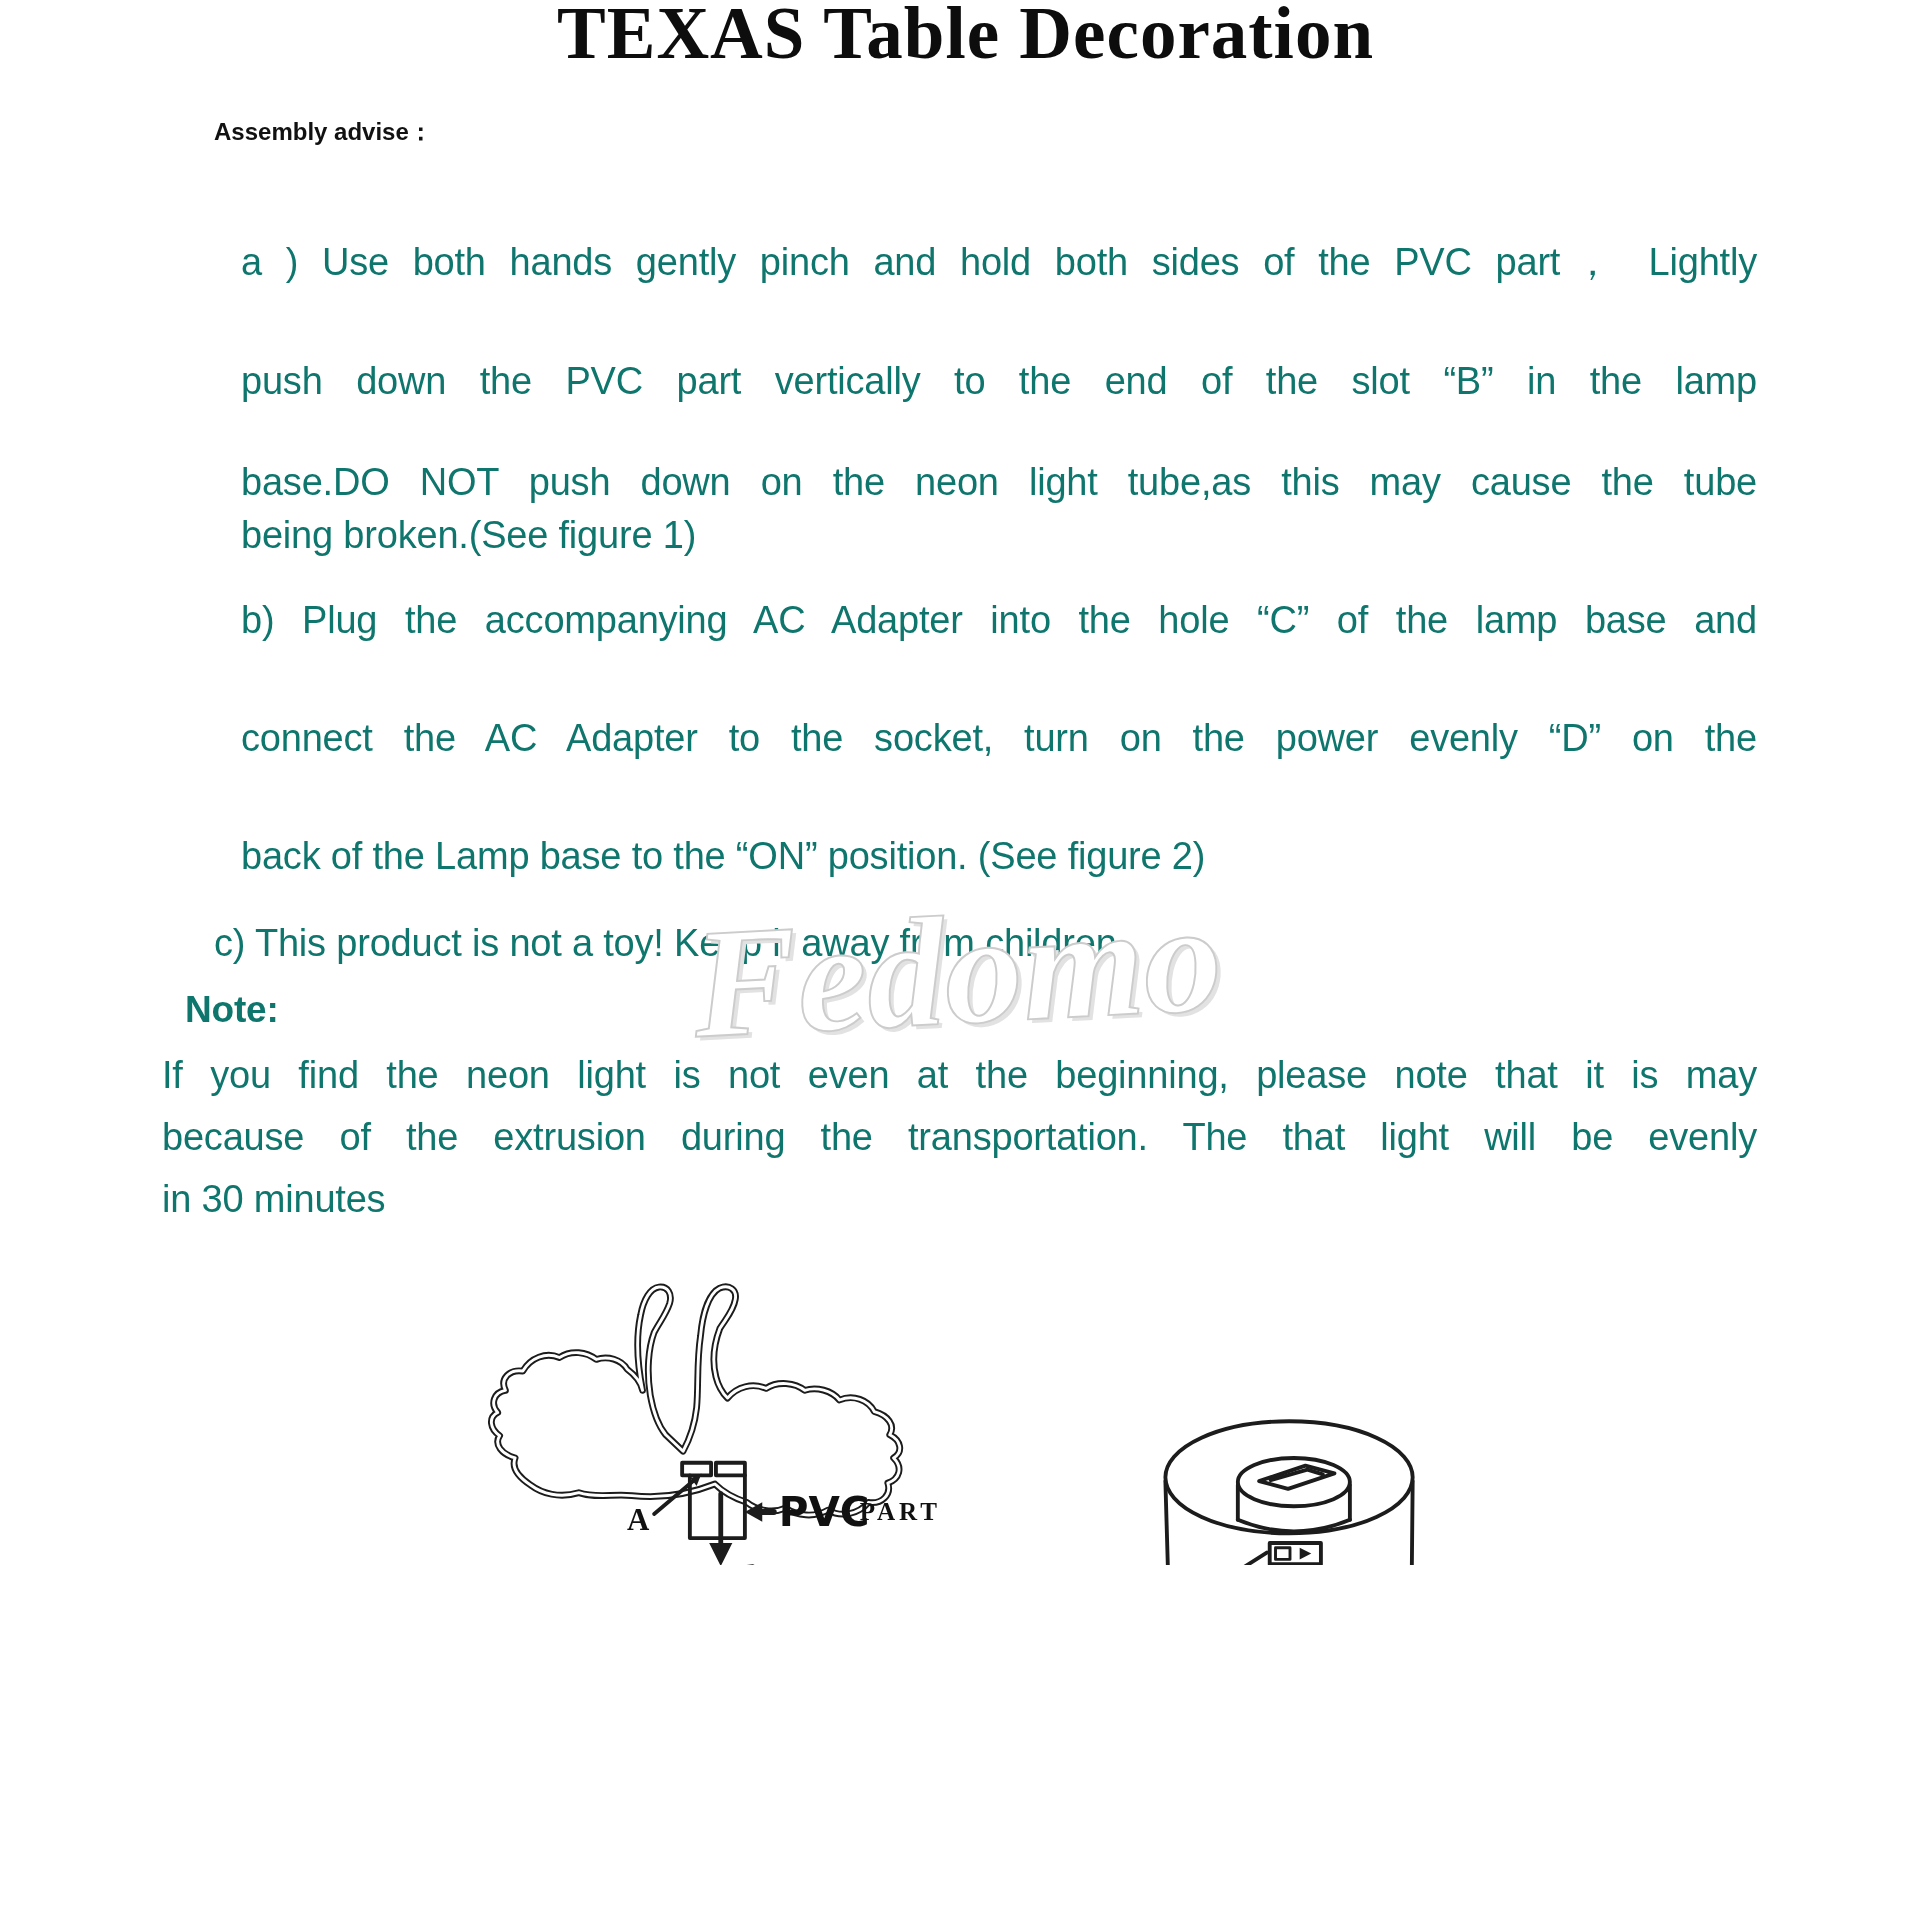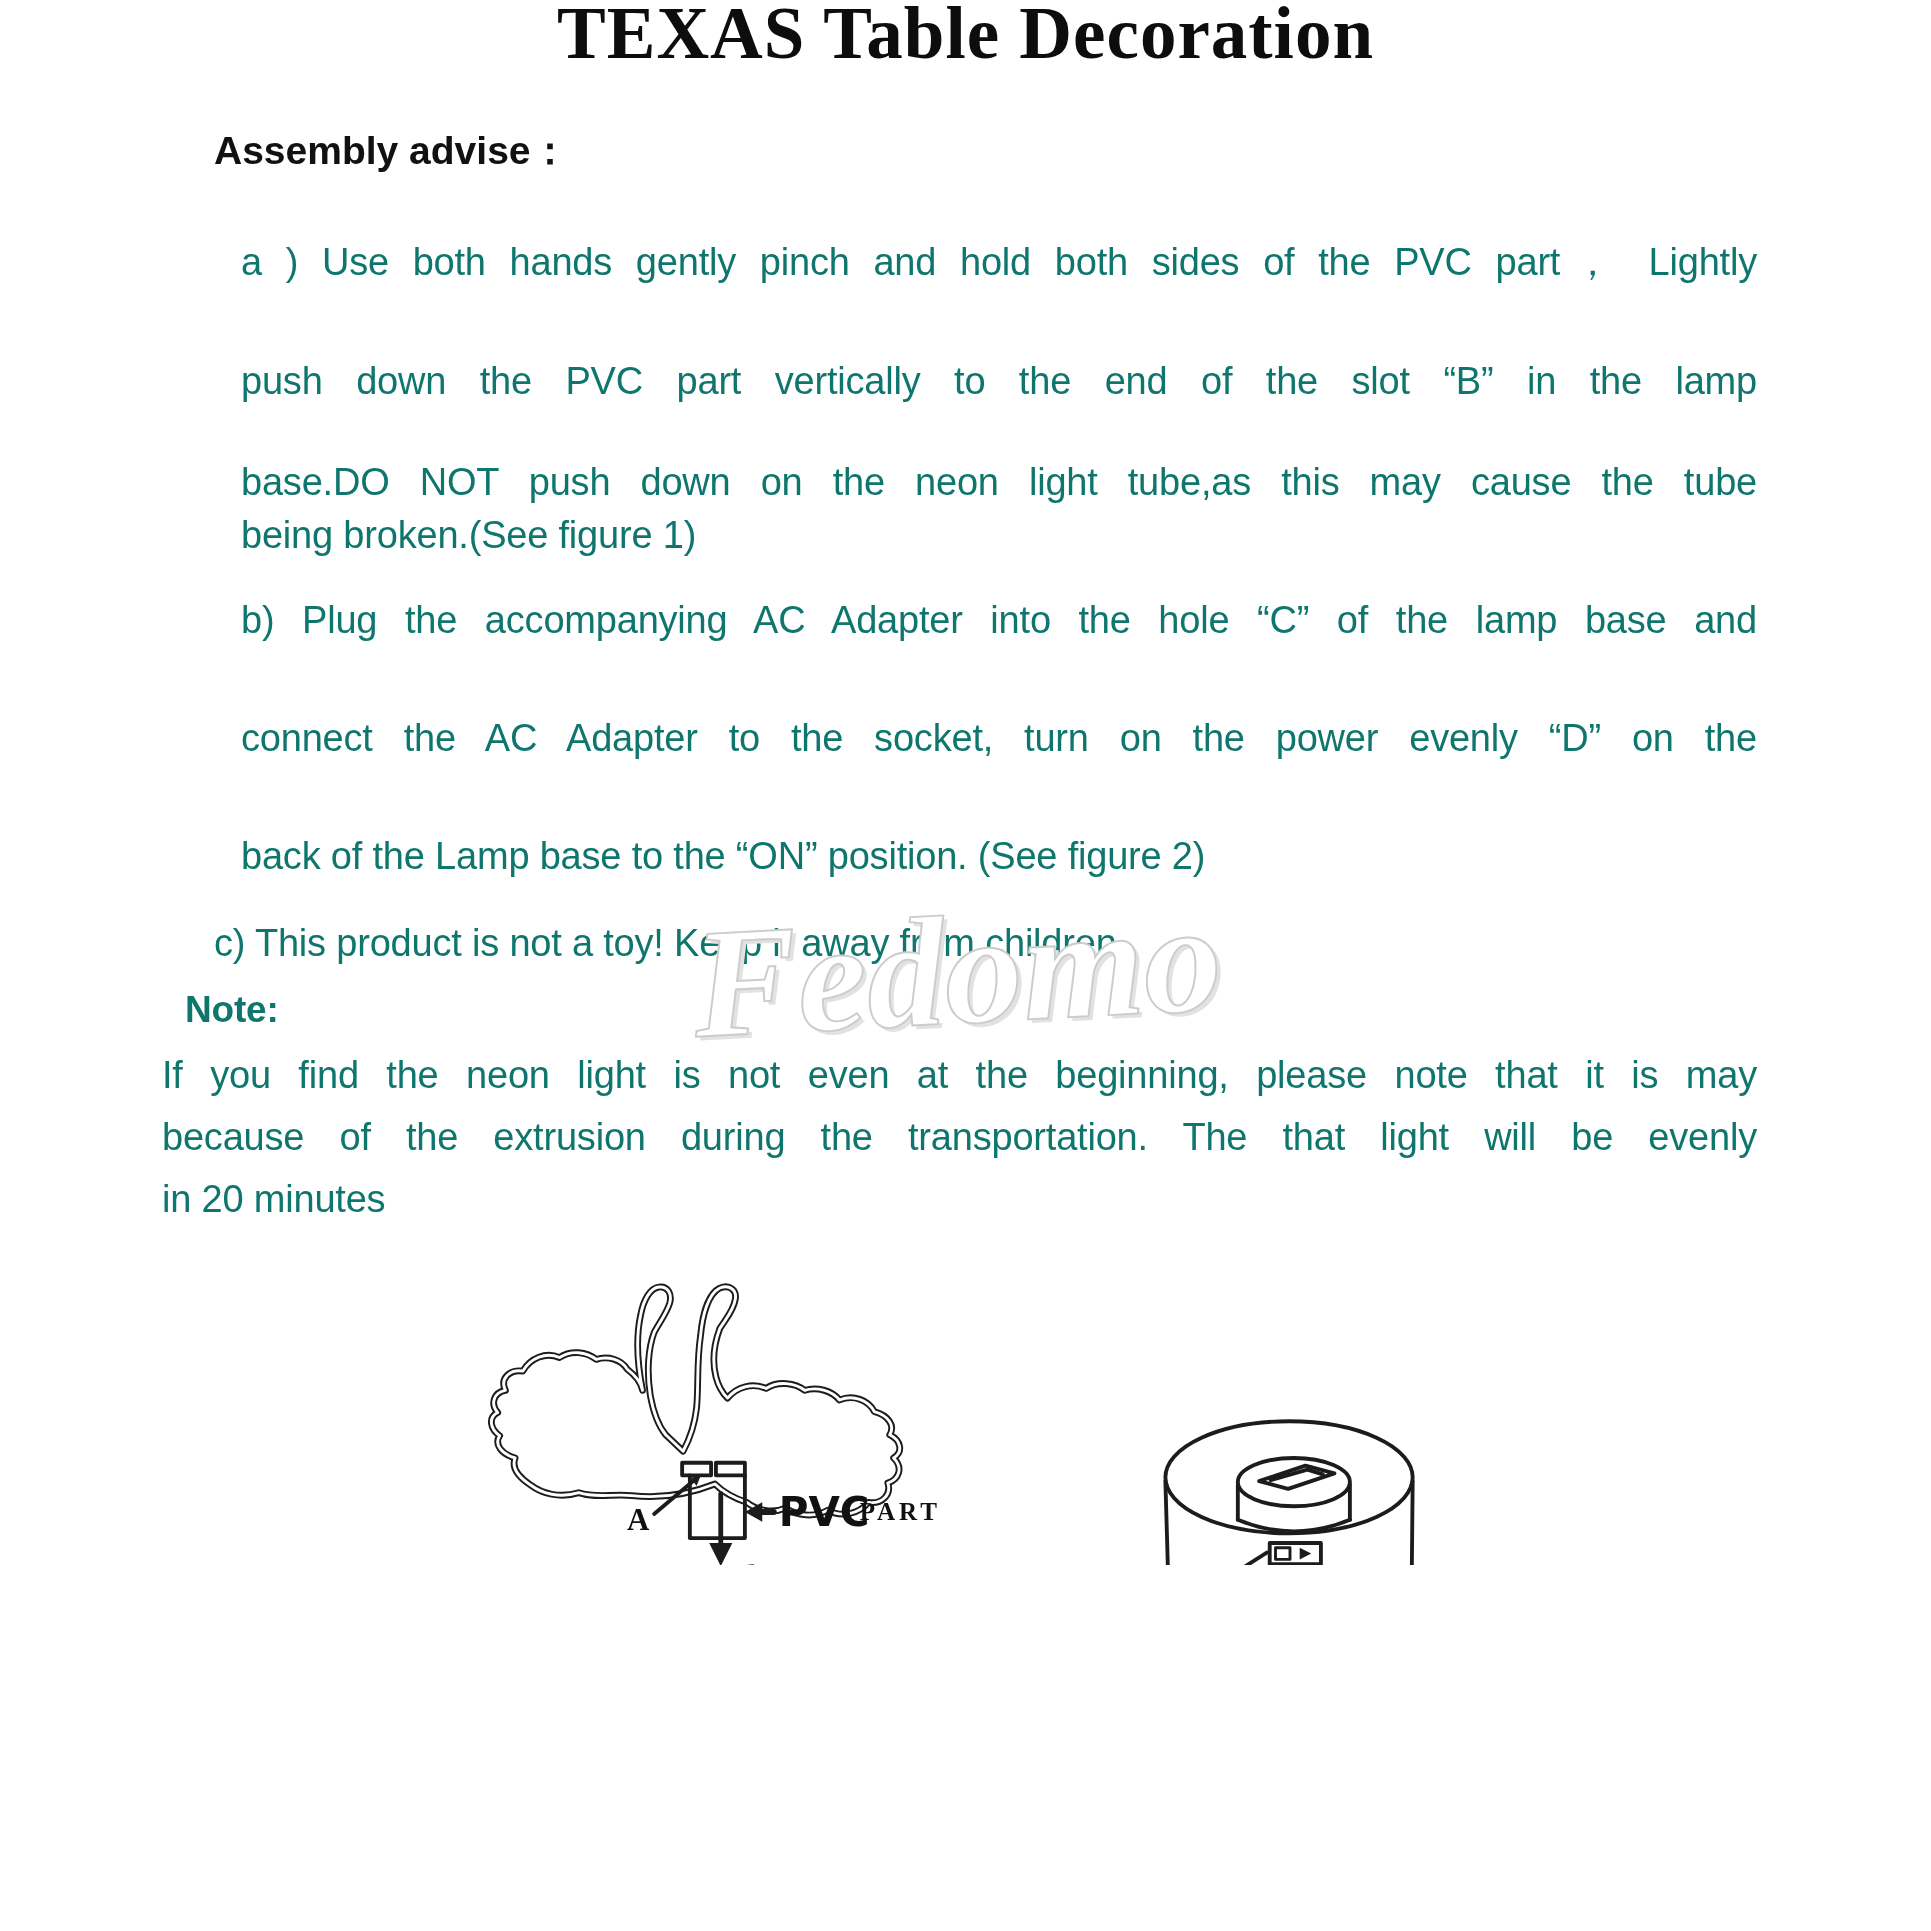--- a/index.html
+++ b/index.html
@@ -6,21 +6,21 @@
   .page{
     position:relative;width:1931px;height:1565px;background:#ffffff;overflow:hidden;
     font-family:"Liberation Sans","DejaVu Sans",sans-serif;color:#161616;
   }
   .doc-title{
     position:absolute;top:-7.7px;left:0;width:1931px;text-align:center;
     font-family:"Liberation Serif","DejaVu Serif",serif;font-weight:bold;
     font-size:73px;letter-spacing:1px;color:#0d0d0d;white-space:nowrap;
   }
   .heading{
-    position:absolute;left:214px;top:124px;font-size:39px;font-weight:bold;color:#111;
+    position:absolute;left:214px;top:116px;font-size:24px;font-weight:bold;color:#111;
     letter-spacing:0px;
   }
   .bodyline{
     position:absolute;font-size:38px;line-height:1.25;color:#0f766e;white-space:nowrap;
     letter-spacing:-0.2px;
   }
   .just{
     white-space:normal;text-align:justify;text-align-last:justify;
   }
   .indent-a{left:241px;width:1516px;}
@@ -70,21 +70,21 @@
   <div class="bodyline just indent-a" style="top:715px;">connect the AC Adapter to the socket, turn on the power evenly “D” on the</div>
   <div class="bodyline indent-a" style="top:833px;">back of the Lamp base to the “ON” position. (See figure 2)</div>
 
   <div class="bodyline indent-c" style="top:920px;">c) This product is not a toy! Keep it away from children</div>
 
   <div class="watermark">Fedomo</div>
 
   <div class="bodyline bold indent-note" style="top:987px;">Note:</div>
   <div class="bodyline just indent-n" style="top:1052px;">If you find the neon light is not even at the beginning, please note that it is may</div>
   <div class="bodyline just indent-n" style="top:1114px;">because of the extrusion during the transportation. The that light will be evenly</div>
-  <div class="bodyline indent-n" style="top:1176px;">in 20 minutes</div>
+  <div class="bodyline indent-n" style="top:1176px;">in 30 minutes</div>
 
   <div class="figure fig1">
     <svg width="560" height="599" viewBox="0 0 580 620">
       <g stroke="#1c1c1c" fill="none" stroke-linecap="round" stroke-linejoin="round">
 
         <g>
           <path id="blob" d="M291,237
             C263,248 232,252 205,249 C185,247 168,252 150,246 C130,252 112,247 100,238
             C88,230 80,220 84,210 C70,206 62,196 68,187 C58,180 56,168 66,163
             C58,154 62,142 74,140 C68,128 78,118 92,120 C100,106 116,100 130,106

